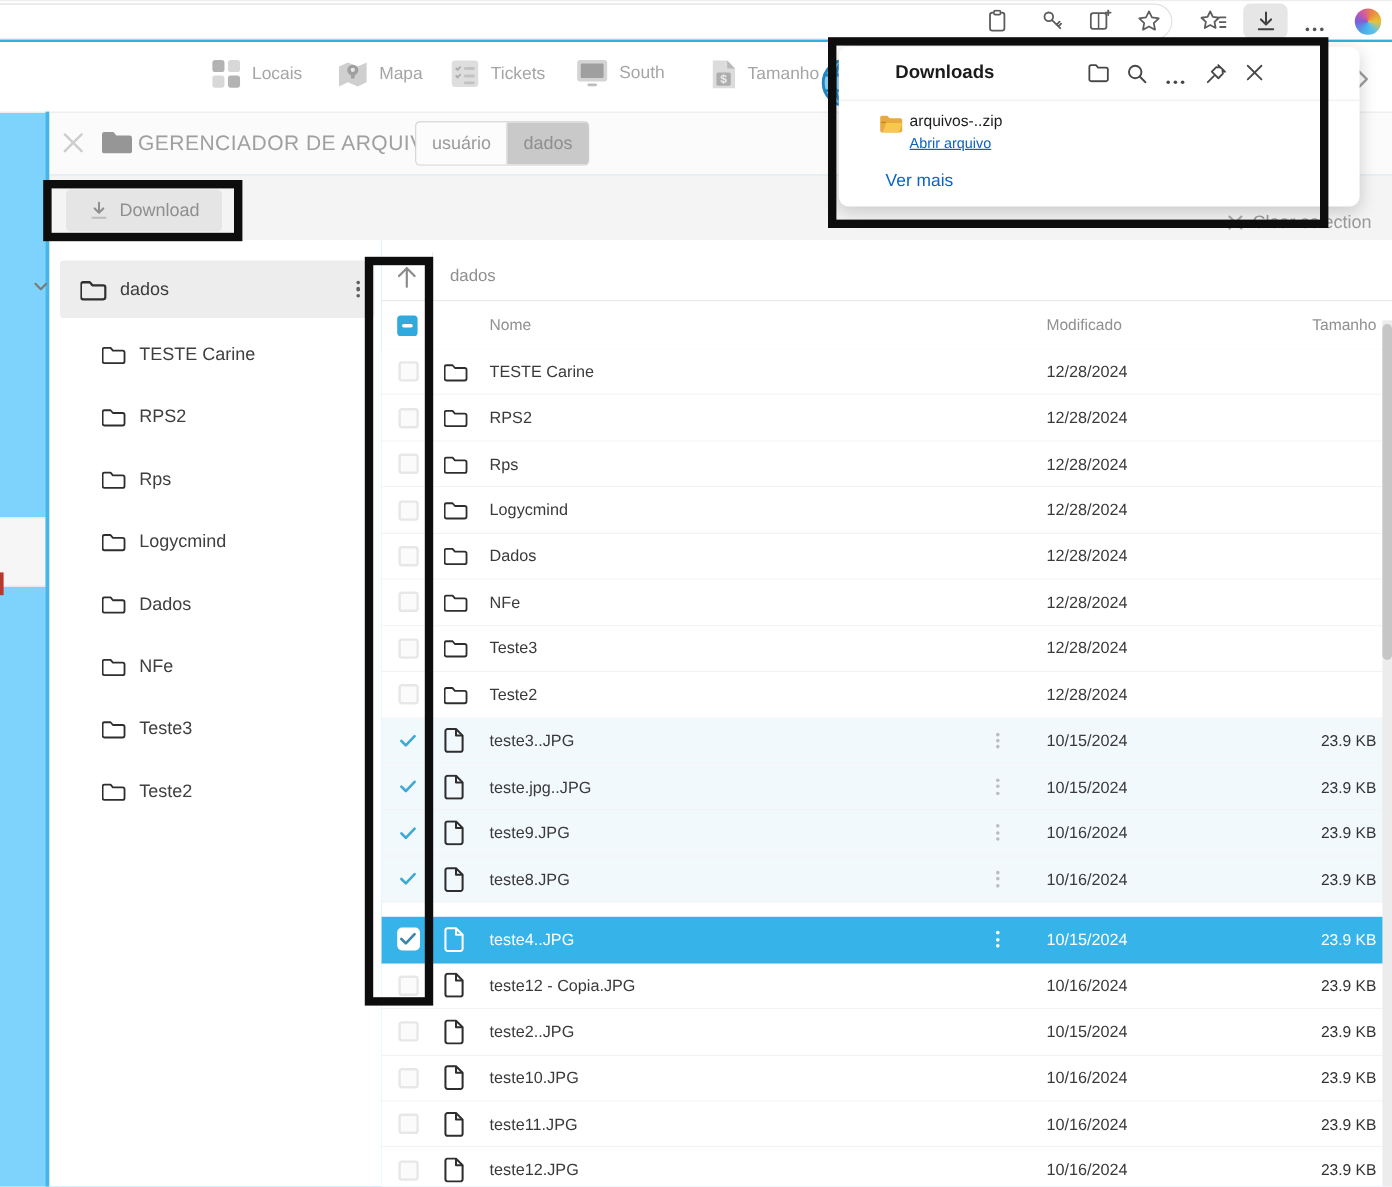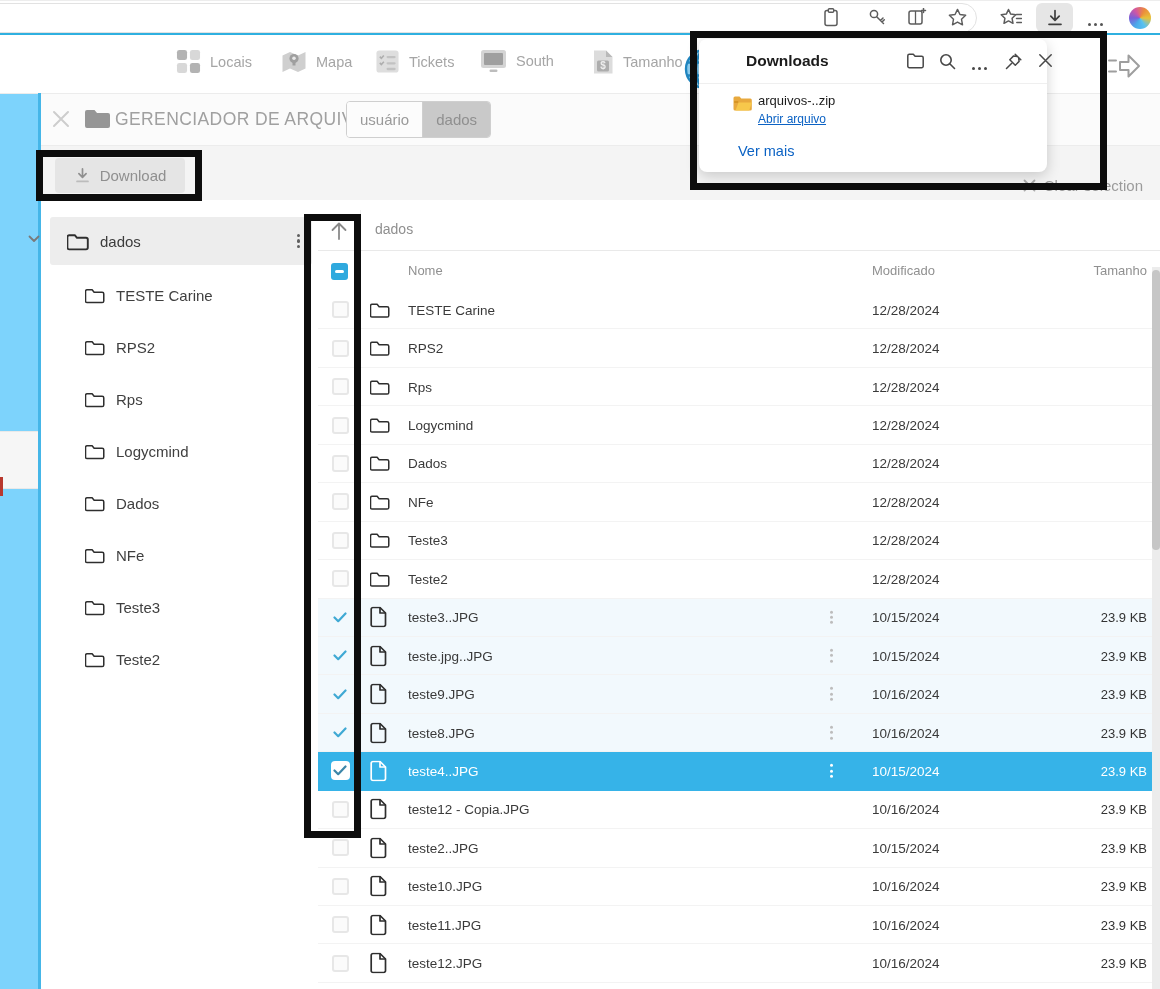--- a/index.html
+++ b/index.html
@@ -64,41 +64,41 @@
   .tb-div{position:absolute;left:42px;top:0;height:40px;border-left:1px solid #efefef;}
   .path{position:absolute;left:57px;top:11px;font-size:14px;color:#8f8f8f;}
   .colhdr{position:absolute;left:0;top:50px;width:842px;height:41px;border-bottom:1px solid #ededed;}
   .hdr-cb{position:absolute;left:13px;top:12px;width:17px;height:17px;background:#2fa9de;border-radius:3px;}
   .hdr-cb::after{content:"";position:absolute;left:4px;top:7px;width:9px;height:3px;background:#fff;border-radius:1.5px;}
   .colhdr span{position:absolute;top:13px;font-size:13px;color:#909090;}
   .col-nome{left:90px;} .col-mod{left:554px;} .col-tam{right:13px;}
   #rows{position:absolute;left:0;top:91px;width:842px;}
   .frow{position:relative;height:38.45px;border-bottom:1px solid #f3f3f3;background:#fff;box-sizing:border-box;}
   .frow.checked{background:#f2f9fd;}
-  .frow.selected{background:#36b3e8;border-bottom-color:#36b3e8;}
+  .frow.selected{background:#36b3e8;border-bottom-color:#36b3e8;margin-top:12px;}
   .cbwrap{position:absolute;left:11px;top:50%;transform:translateY(-50%);width:22px;height:22px;display:flex;align-items:center;justify-content:center;}
   .cb-empty{width:13px;height:13px;border:2px solid #e7e7e7;border-radius:3px;background:#fbfbfb;}
   .cb-check{color:#3fa9d4;}
   .cb-selected{width:19px;height:19px;background:#fff;border-radius:4px;display:flex;align-items:center;justify-content:center;color:#3c86a8;}
   .ficon{position:absolute;left:52px;top:50%;transform:translateY(-50%);color:#2e2e2e;}
   .frow.selected .ficon{color:#fff;}
   .fname{position:absolute;left:90px;top:50%;transform:translateY(-50%);font-size:13.5px;color:#3a3a3a;}
   .kebab{position:absolute;left:512px;top:50%;transform:translateY(-50%);color:#bdbdbd;}
   .kebab i{display:block;width:3px;height:3px;border-radius:50%;background:currentColor;margin:2.4px 0;}
   .fdate{position:absolute;left:554px;top:50%;transform:translateY(-50%);font-size:13.5px;color:#3a3a3a;}
   .fsize{position:absolute;right:13px;top:50%;transform:translateY(-50%);font-size:13px;color:#333;}
   .frow.selected .fname,.frow.selected .fdate,.frow.selected .fsize{color:#fff;}
   .frow.selected .kebab{color:#fff;}
 
   
   .scrollbar{position:absolute;left:1152px;top:267px;width:8px;height:722px;background:#ececec;z-index:8;}
   .scroll-thumb{position:absolute;left:0;top:3px;width:8px;height:280px;background:#c6c6c6;border-radius:4px;}
 
   
-  .popup-card{position:absolute;left:699px;top:39px;width:348px;height:133px;background:#fff;border-radius:8px;
+  .popup-card{position:absolute;left:699px;top:39px;width:434px;height:133px;background:#fff;border-radius:8px;
               box-shadow:0 4px 14px rgba(0,0,0,.18);z-index:55;}
   .popup-head{position:absolute;left:0;top:0;width:100%;height:44px;border-bottom:1px solid #efefef;}
   .popup-title{position:absolute;left:47px;top:13px;font-size:15.5px;font-weight:700;color:#1b1b1b;}
   .pico{position:absolute;top:14px;color:#474747;}
   .popup-item-ico{position:absolute;left:33px;top:56px;}
   .popup-item-name{position:absolute;left:59px;top:54px;font-size:13px;color:#1b1b1b;}
   .popup-item-link{position:absolute;left:59px;top:73px;font-size:12px;color:#0b62c4;text-decoration:underline;}
   .popup-more{position:absolute;left:39px;top:104px;font-size:14.5px;color:#0b62c4;}
 
   

